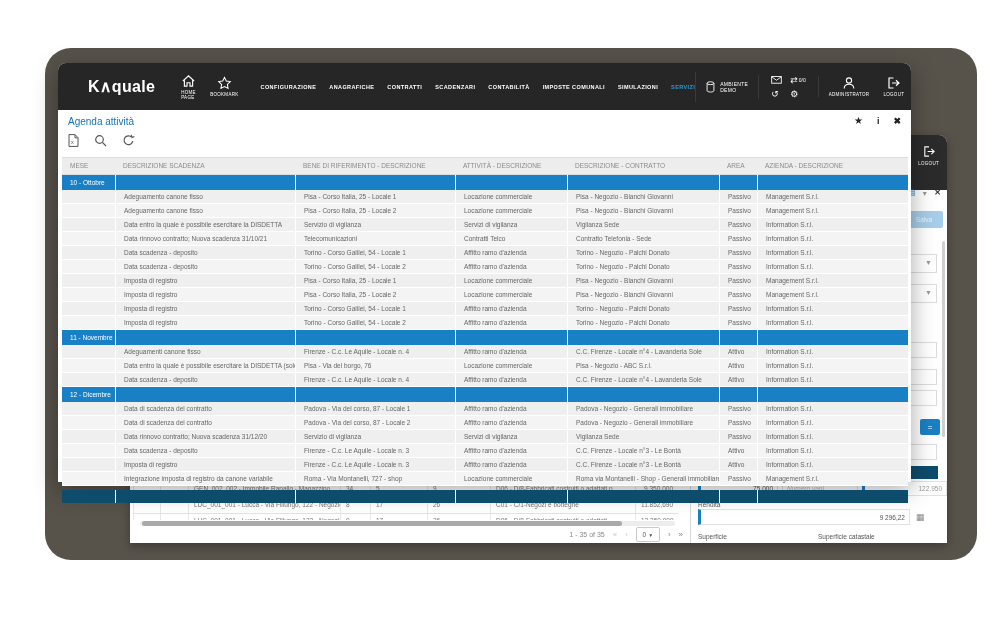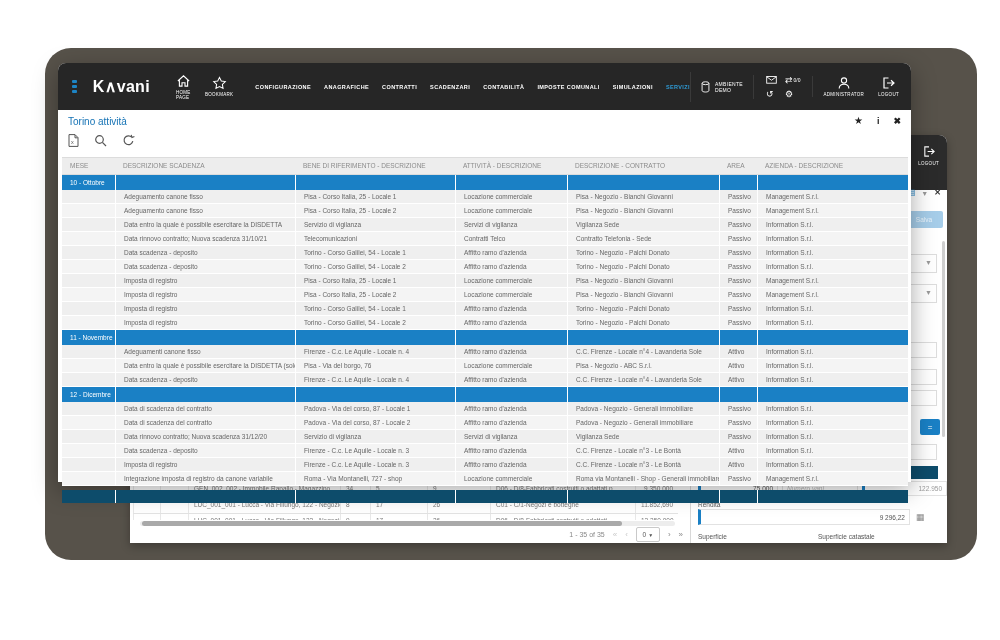--- a/index.html
+++ b/index.html
@@ -213,21 +213,21 @@
     <div class="plabel" style="left:688px;top:398px;">Superficie catastale</div>
   </div>
 
   <div class="frontwin">
     <div class="topbar">
       <div class="burger">
           <i></i>
           <i></i>
           <i></i>
         </div>
-      <div class="logo">K∧vani</div>
+      <div class="logo">K∧quale</div>
 
       <div class="tb-group" style="margin-left:26px;">
         <span>
           <svg width="15" height="14" viewBox="0 0 16 15">
               <path d="M2 7.5 L8 2 L14 7.5 M3.6 6.6 V13 H6.4 V9.4 H9.6 V13 H12.4 V6.6" fill="none" stroke="#fff" stroke-width="1.2"></path>
             </svg>
         </span>
         <span class="tb-glabel">HOME PAGE</span>
       </div>
       <div class="tb-group" style="margin-left:14px;">
@@ -289,21 +289,21 @@
                 <path d="M7.5 2 H3 V12 H7.5" fill="none" stroke="#fff" stroke-width="1.2"></path>
                 <path d="M6 7 H12.5 M10 4.2 L13 7 L10 9.8" fill="none" stroke="#fff" stroke-width="1.2"></path>
               </svg>
           </span>
           <span class="tb-glabel">LOGOUT</span>
         </div>
       </div>
     </div>
 
     <div class="modal">
-      <div class="m-title">Torino attività</div>
+      <div class="m-title">Agenda attività</div>
       <div class="m-topicons">
         <span class="m-star">★</span>
         <span class="m-info">i</span>
         <span class="m-close">✖</span>
       </div>
       <div class="m-tools">
         <span>
           <svg width="11" height="13" viewBox="0 0 11 13">
               <path d="M1 0.6 H7 L10 3.6 V12.4 H1 Z" fill="none" stroke="#555" stroke-width="1"></path>
               <path d="M7 0.8 V3.8 H9.8" fill="none" stroke="#555" stroke-width="1"></path>

